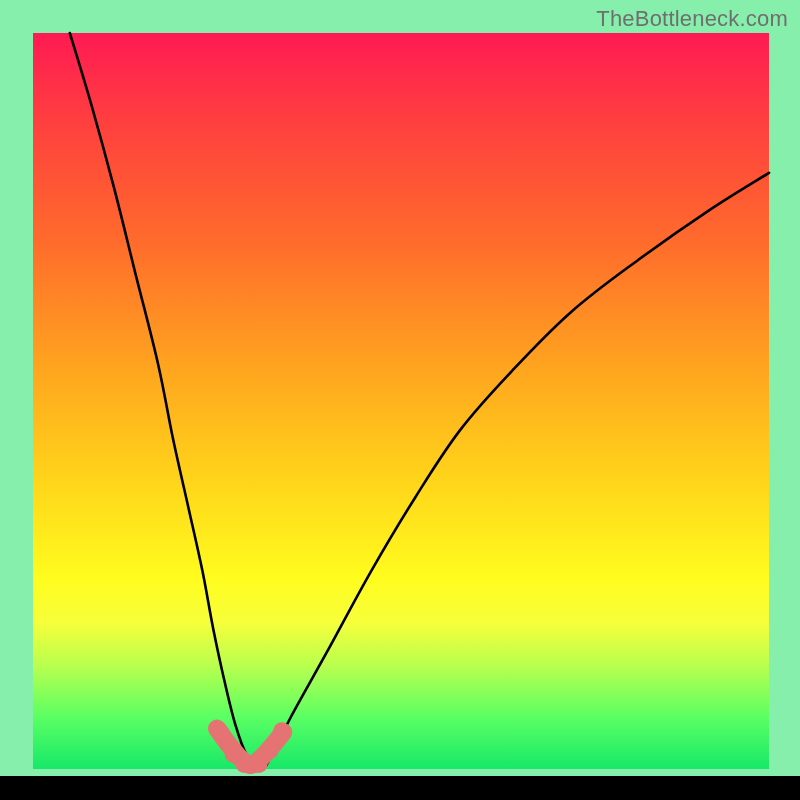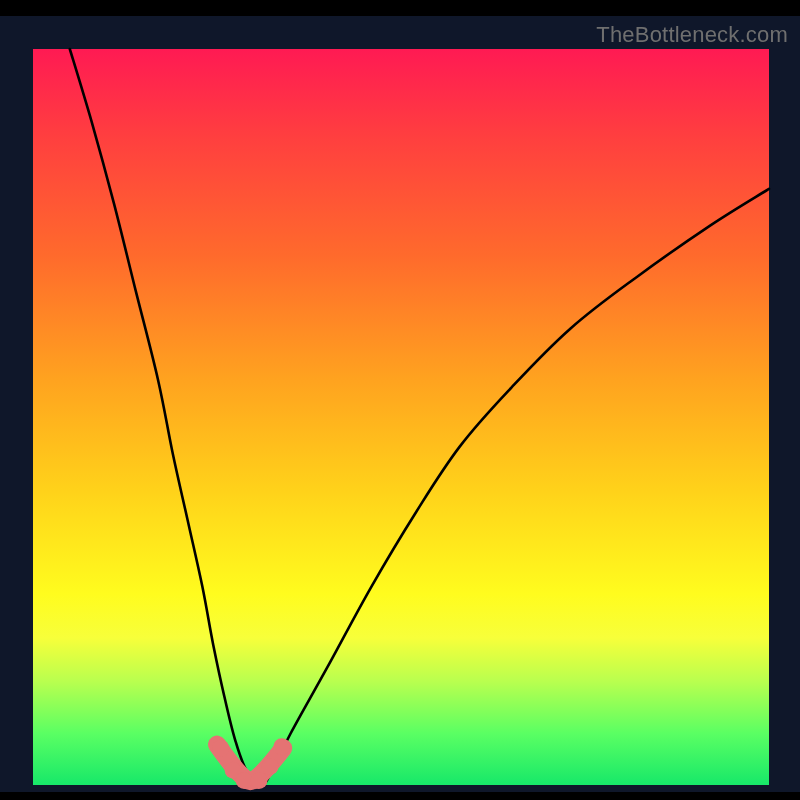--- a/index.html
+++ b/index.html
@@ -7,24 +7,24 @@
     padding: 0;
     width: 800px;
     height: 800px;
     overflow: hidden;
     background: #000;
     font-family: Arial, Helvetica, sans-serif;
   }
   .frame {
     position: absolute;
     left: 0;
-    top: 16px;
+    top: 0;
     width: 800px;
     height: 776px;
-    background: #0f172a;
+    background: #86efac;
   }
   .plot {
     position: absolute;
     left: 33px;
     top: 33px;
     width: 736px;
     height: 736px;
     background: linear-gradient(to bottom,
       #ff1a53 0%,
       #ff3f3f 12%,

